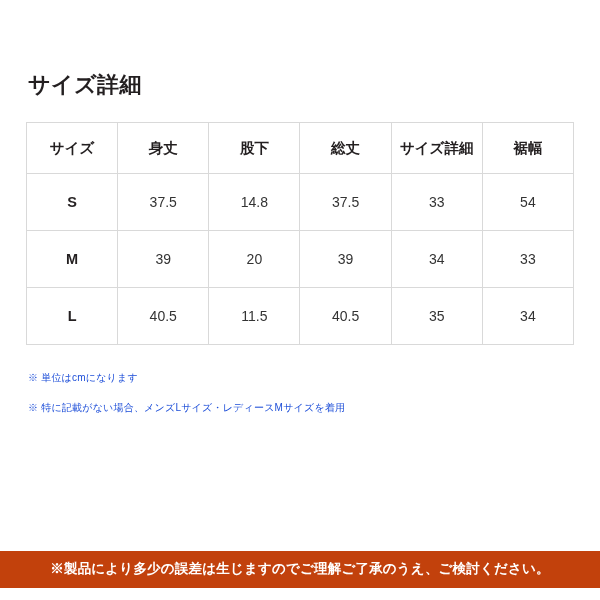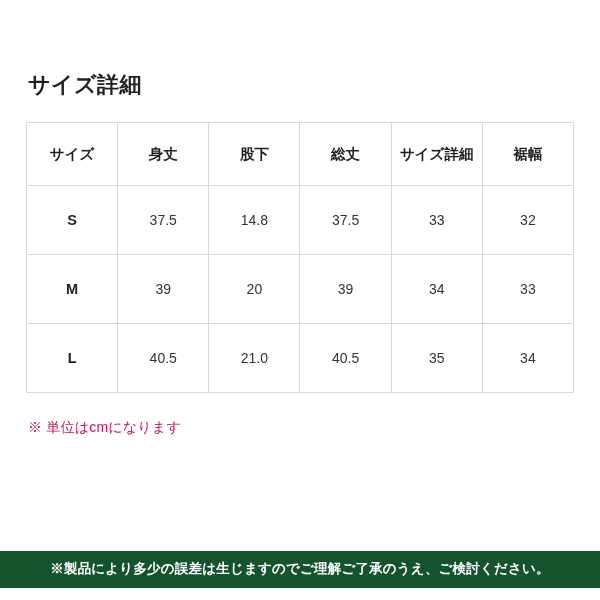--- a/index.html
+++ b/index.html
@@ -40,48 +40,48 @@
     table-layout: fixed;
   }
   table.size-table th,
   table.size-table td {
     border: 1px solid #d9d9d9;
     text-align: center;
     vertical-align: middle;
     font-size: 14px;
     color: #333333;
     height: 56px;
-    padding: 6px;
+    padding: 0;
   }
   table.size-table thead th {
     font-weight: bold;
     font-size: 14.5px;
     color: #231f20;
     height: 50px;
   }
   table.size-table tbody td.rowhead {
     font-weight: bold;
     color: #231f20;
     font-size: 14.5px;
   }
   .notes {
     margin-top: 26px;
   }
   .note {
-    font-size: 14px;
-    color: #be185d;
+    font-size: 10px;
+    color: #1d4ed8;
     margin: 0 0 16px 2px;
     letter-spacing: 0.2px;
   }
   .footer-bar {
     position: absolute;
     left: 0;
     bottom: 12px;
     width: 600px;
-    background: #14532d;
+    background: #c2410c;
     color: #ffffff;
     font-size: 13.5px;
     font-weight: bold;
     text-align: center;
     padding: 9px 0 10px 0;
     letter-spacing: 0.2px;
     box-sizing: border-box;
   }
 </style>
 </head>
@@ -103,41 +103,42 @@
           <th>裾幅</th>
         </tr>
       </thead>
       <tbody>
         <tr>
           <td class="rowhead">S</td>
           <td>37.5</td>
           <td>14.8</td>
           <td>37.5</td>
           <td>33</td>
-          <td>32</td>
+          <td>54</td>
         </tr>
         <tr>
           <td class="rowhead">M</td>
           <td>39</td>
           <td>20</td>
           <td>39</td>
           <td>34</td>
           <td>33</td>
         </tr>
         <tr>
           <td class="rowhead">L</td>
           <td>40.5</td>
-          <td>21.0</td>
+          <td>11.5</td>
           <td>40.5</td>
           <td>35</td>
           <td>34</td>
         </tr>
       </tbody>
     </table>
 
     <div class="notes">
       <p class="note">※ 単位はcmになります</p>
+      <p class="note">※ 特に記載がない場合、メンズLサイズ・レディースMサイズを着用</p>
     </div>
 
   </div>
 
   <div class="footer-bar">※製品により多少の誤差は生じますのでご理解ご了承のうえ、ご検討ください。</div>
 </div>
 
 </body></html>

